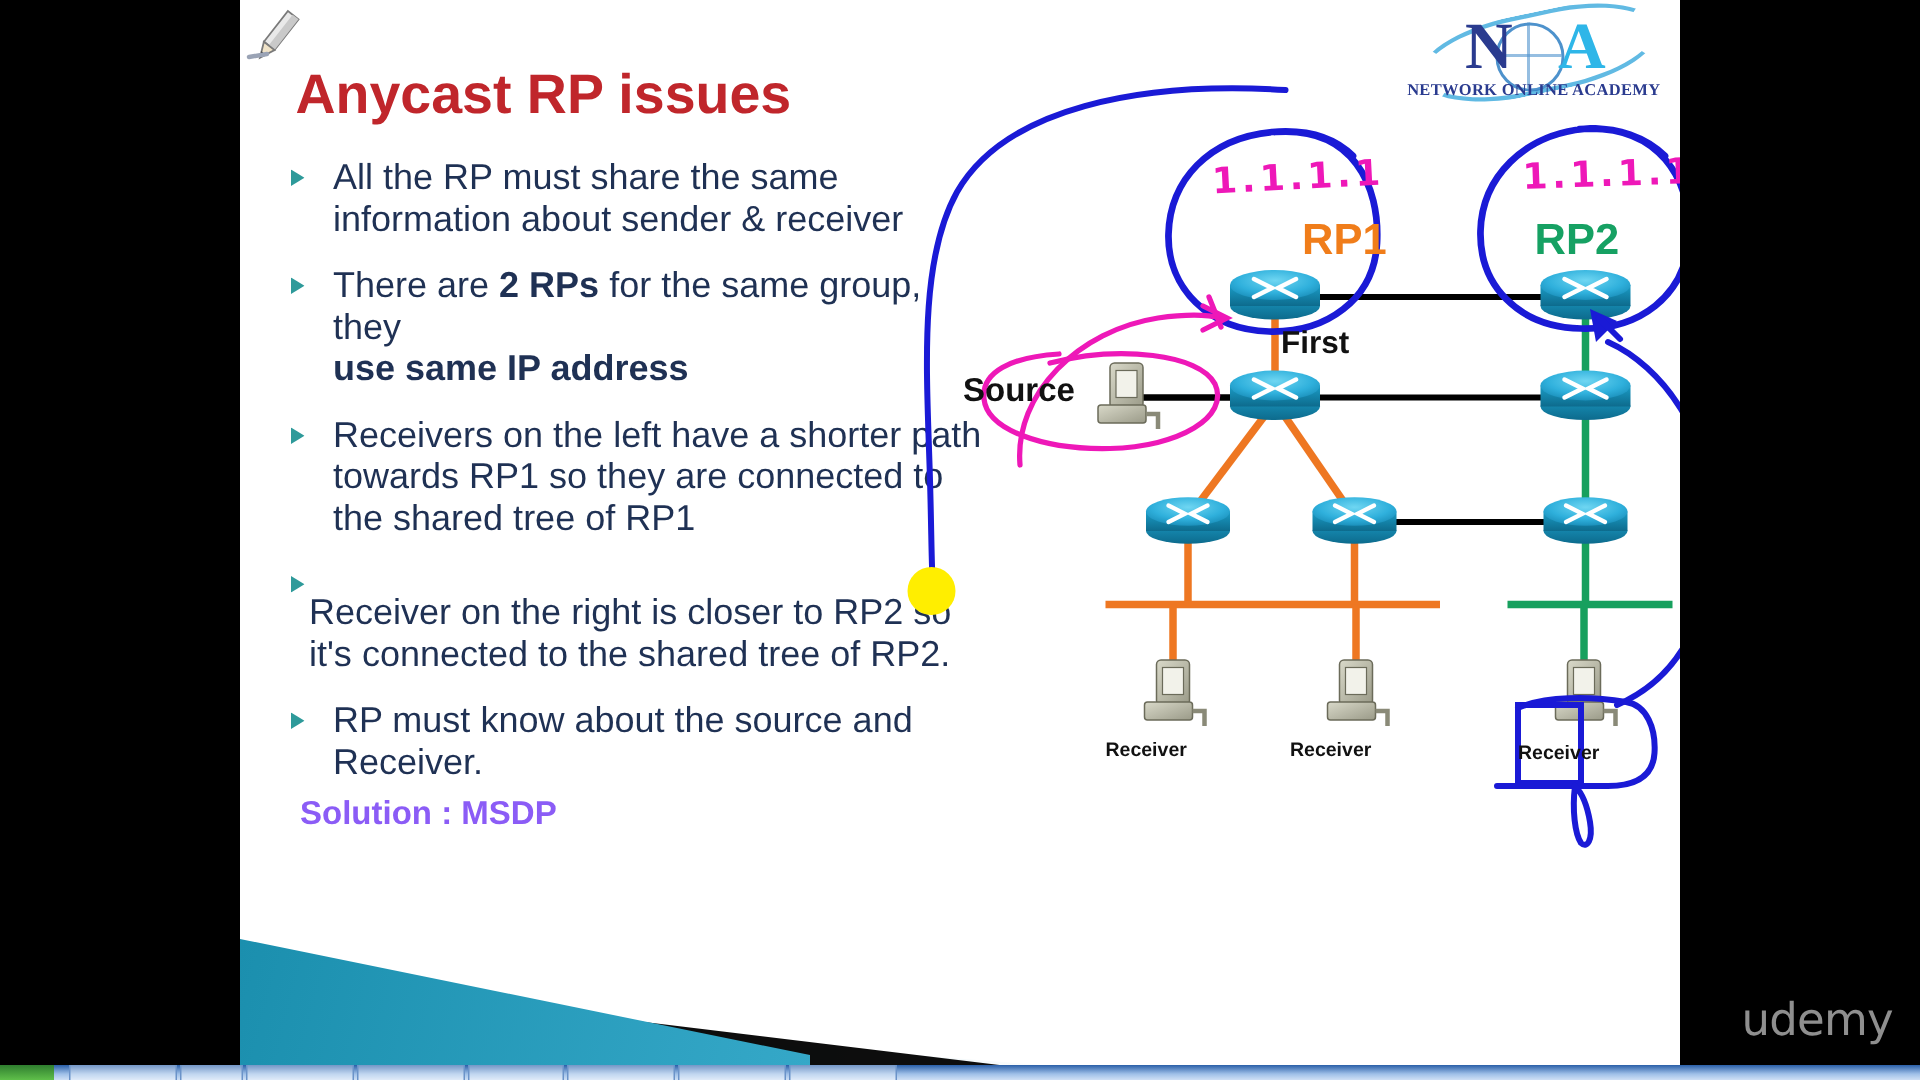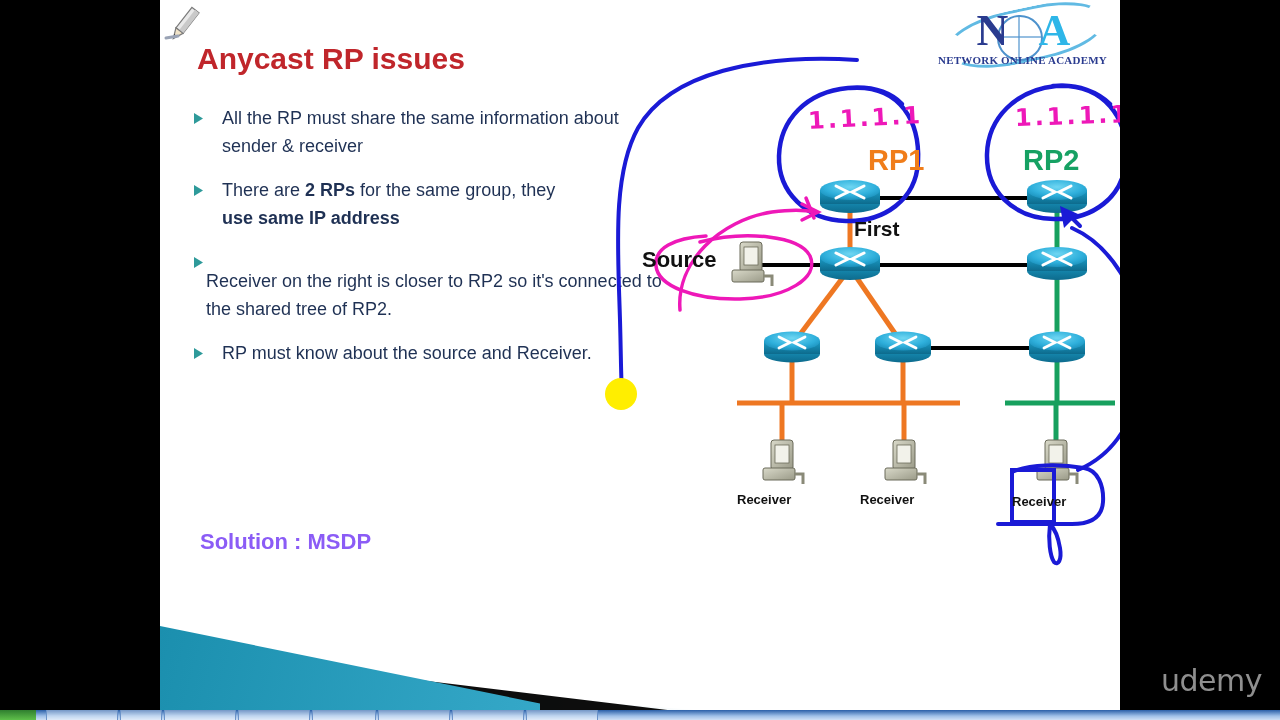--- a/index.html
+++ b/index.html
@@ -3,29 +3,29 @@
 <meta charset="utf-8">
 <style>
   html,body{margin:0;padding:0;background:#000;}
   body{width:1280px;height:720px;overflow:hidden;font-family:"Liberation Sans",sans-serif;}
   #screen{position:relative;width:1280px;height:720px;background:#000;overflow:hidden;}
 
   
   #slide{position:absolute;left:160px;top:0;width:960px;height:712px;background:#fff;overflow:hidden;}
 
   
-  .title{position:absolute;left:37px;top:42px;font-size:30px;font-weight:700;
+  .title{position:absolute;left:37px;top:42px;font-size:37px;font-weight:700;
          color:#c0262b;letter-spacing:0px;white-space:nowrap;}
 
   
   .bullets{position:absolute;left:34px;top:105px;width:470px;}
   .bullet{position:relative;display:flex;margin-bottom:20px;}
   .bullet .tri{flex:0 0 auto;width:16px;margin-top:8px;}
   .bullet .tri svg{display:block;}
-  .bullet .txt{flex:1 1 auto;font-size:18px;line-height:27.5px;color:#1f3154;
+  .bullet .txt{flex:1 1 auto;font-size:24px;line-height:27.5px;color:#1f3154;
                font-weight:500;padding-left:12px;}
   .bullet .txt b{font-weight:800;}
   .solution{position:absolute;left:40px;top:529px;font-size:22px;font-weight:800;color:#8b5cf6;}
   .wedge2{position:absolute;left:0;top:630px;width:520px;height:85px;
           background:#000;clip-path:polygon(0 22%,100% 96%,100% 100%,0 100%);opacity:.95;}
   .wedge3{position:absolute;left:0;top:636px;width:580px;height:80px;
           background:linear-gradient(100deg,#cfe2ea 0%,#e8f2f6 60%,#ffffff 100%);
           clip-path:polygon(0 40%,100% 97%,100% 100%,0 100%);}
   .wedge4{position:absolute;left:0;top:626px;width:380px;height:90px;
           background:linear-gradient(105deg,#1b8fae 0%,#35a8c8 100%);
@@ -99,20 +99,28 @@
 
       <div class="bullet" style="margin-bottom:17px;">
         <span class="tri">
           <svg width="9" height="11" viewBox="0 0 9 11">
               <polygon points="0,0 9,5.5 0,11" fill="#2e9a9a"></polygon>
             </svg>
         </span>
         <span class="txt">There are <b>2 RPs</b> for the same group, they<br><b>use same IP address</b></span>
       </div>
 
+      <div class="bullet" style="margin-bottom:17px;">
+        <span class="tri">
+          <svg width="9" height="11" viewBox="0 0 9 11">
+              <polygon points="0,0 9,5.5 0,11" fill="#2e9a9a"></polygon>
+            </svg>
+        </span>
+        <span class="txt">Receivers on the left have a shorter path towards RP1 so they are connected to the shared tree of RP1</span>
+      </div>
 
       <div class="bullet" style="margin-bottom:17px;flex-direction:column;">
         <span class="tri">
           <svg width="9" height="11" viewBox="0 0 9 11">
               <polygon points="0,0 9,5.5 0,11" fill="#2e9a9a"></polygon>
             </svg>
         </span>
         <span class="txt">Receiver on the right is closer to RP2 so it's connected to the shared tree  of RP2.</span>
       </div>
 

